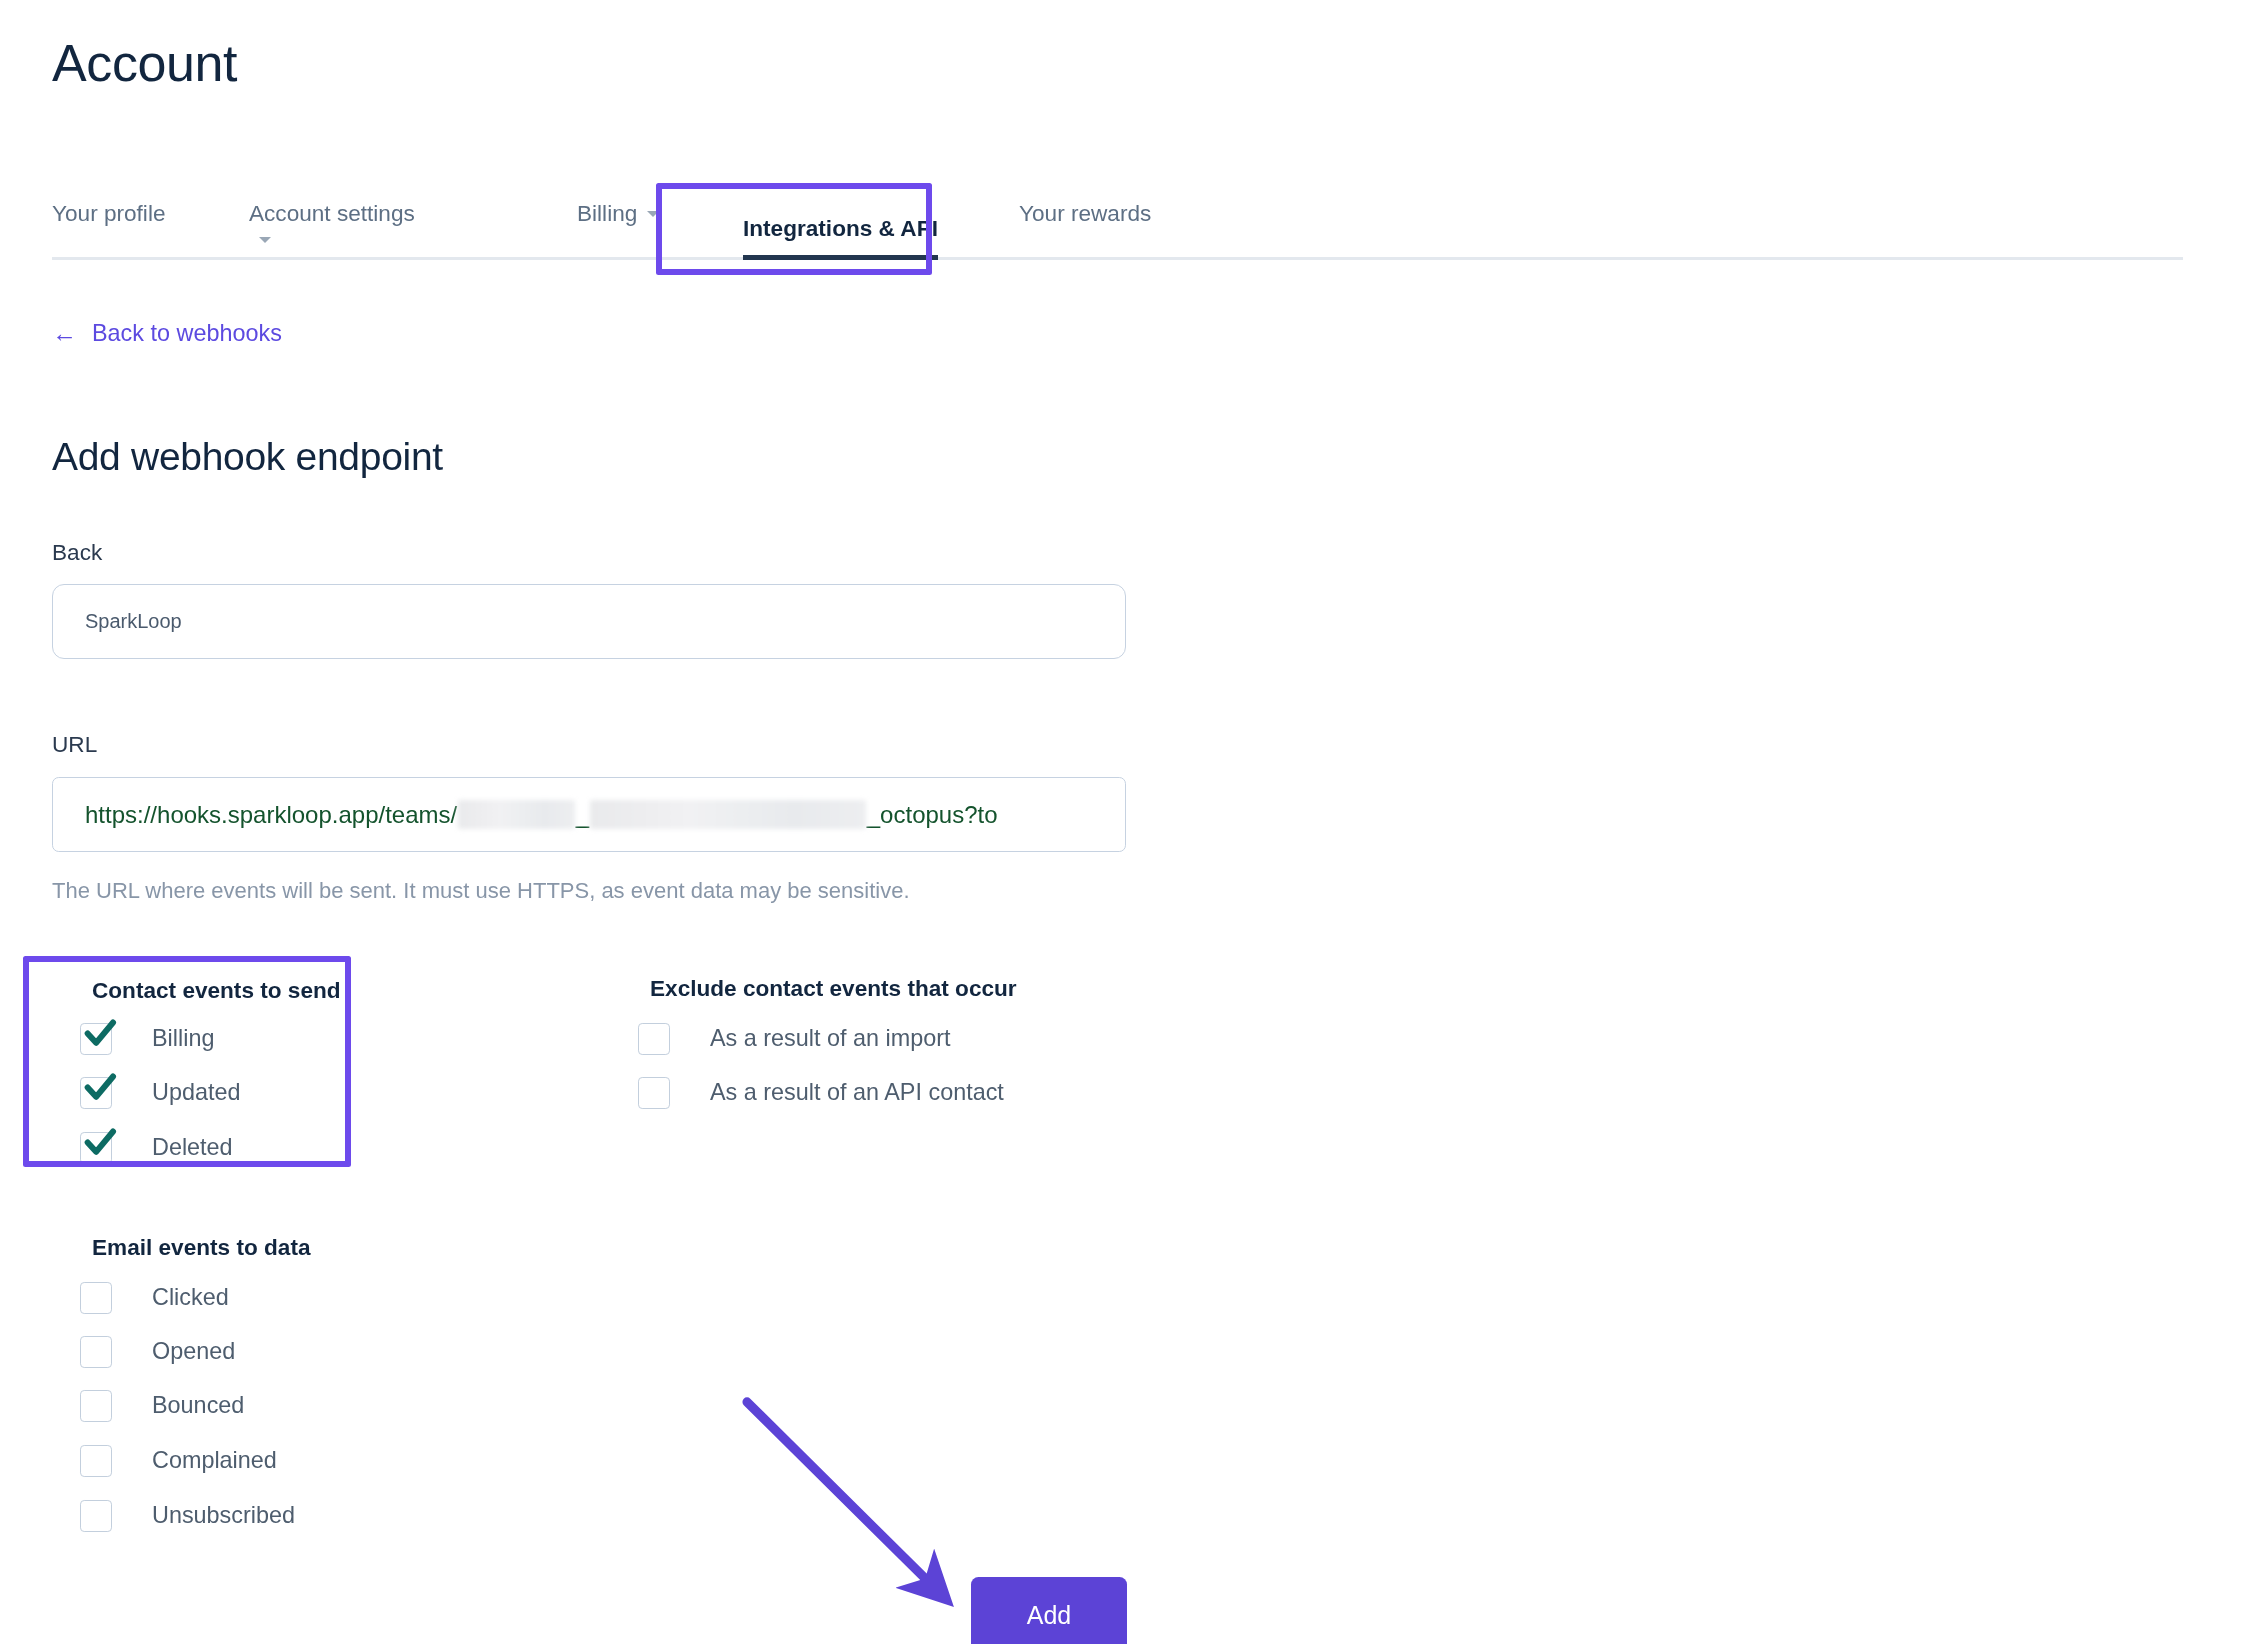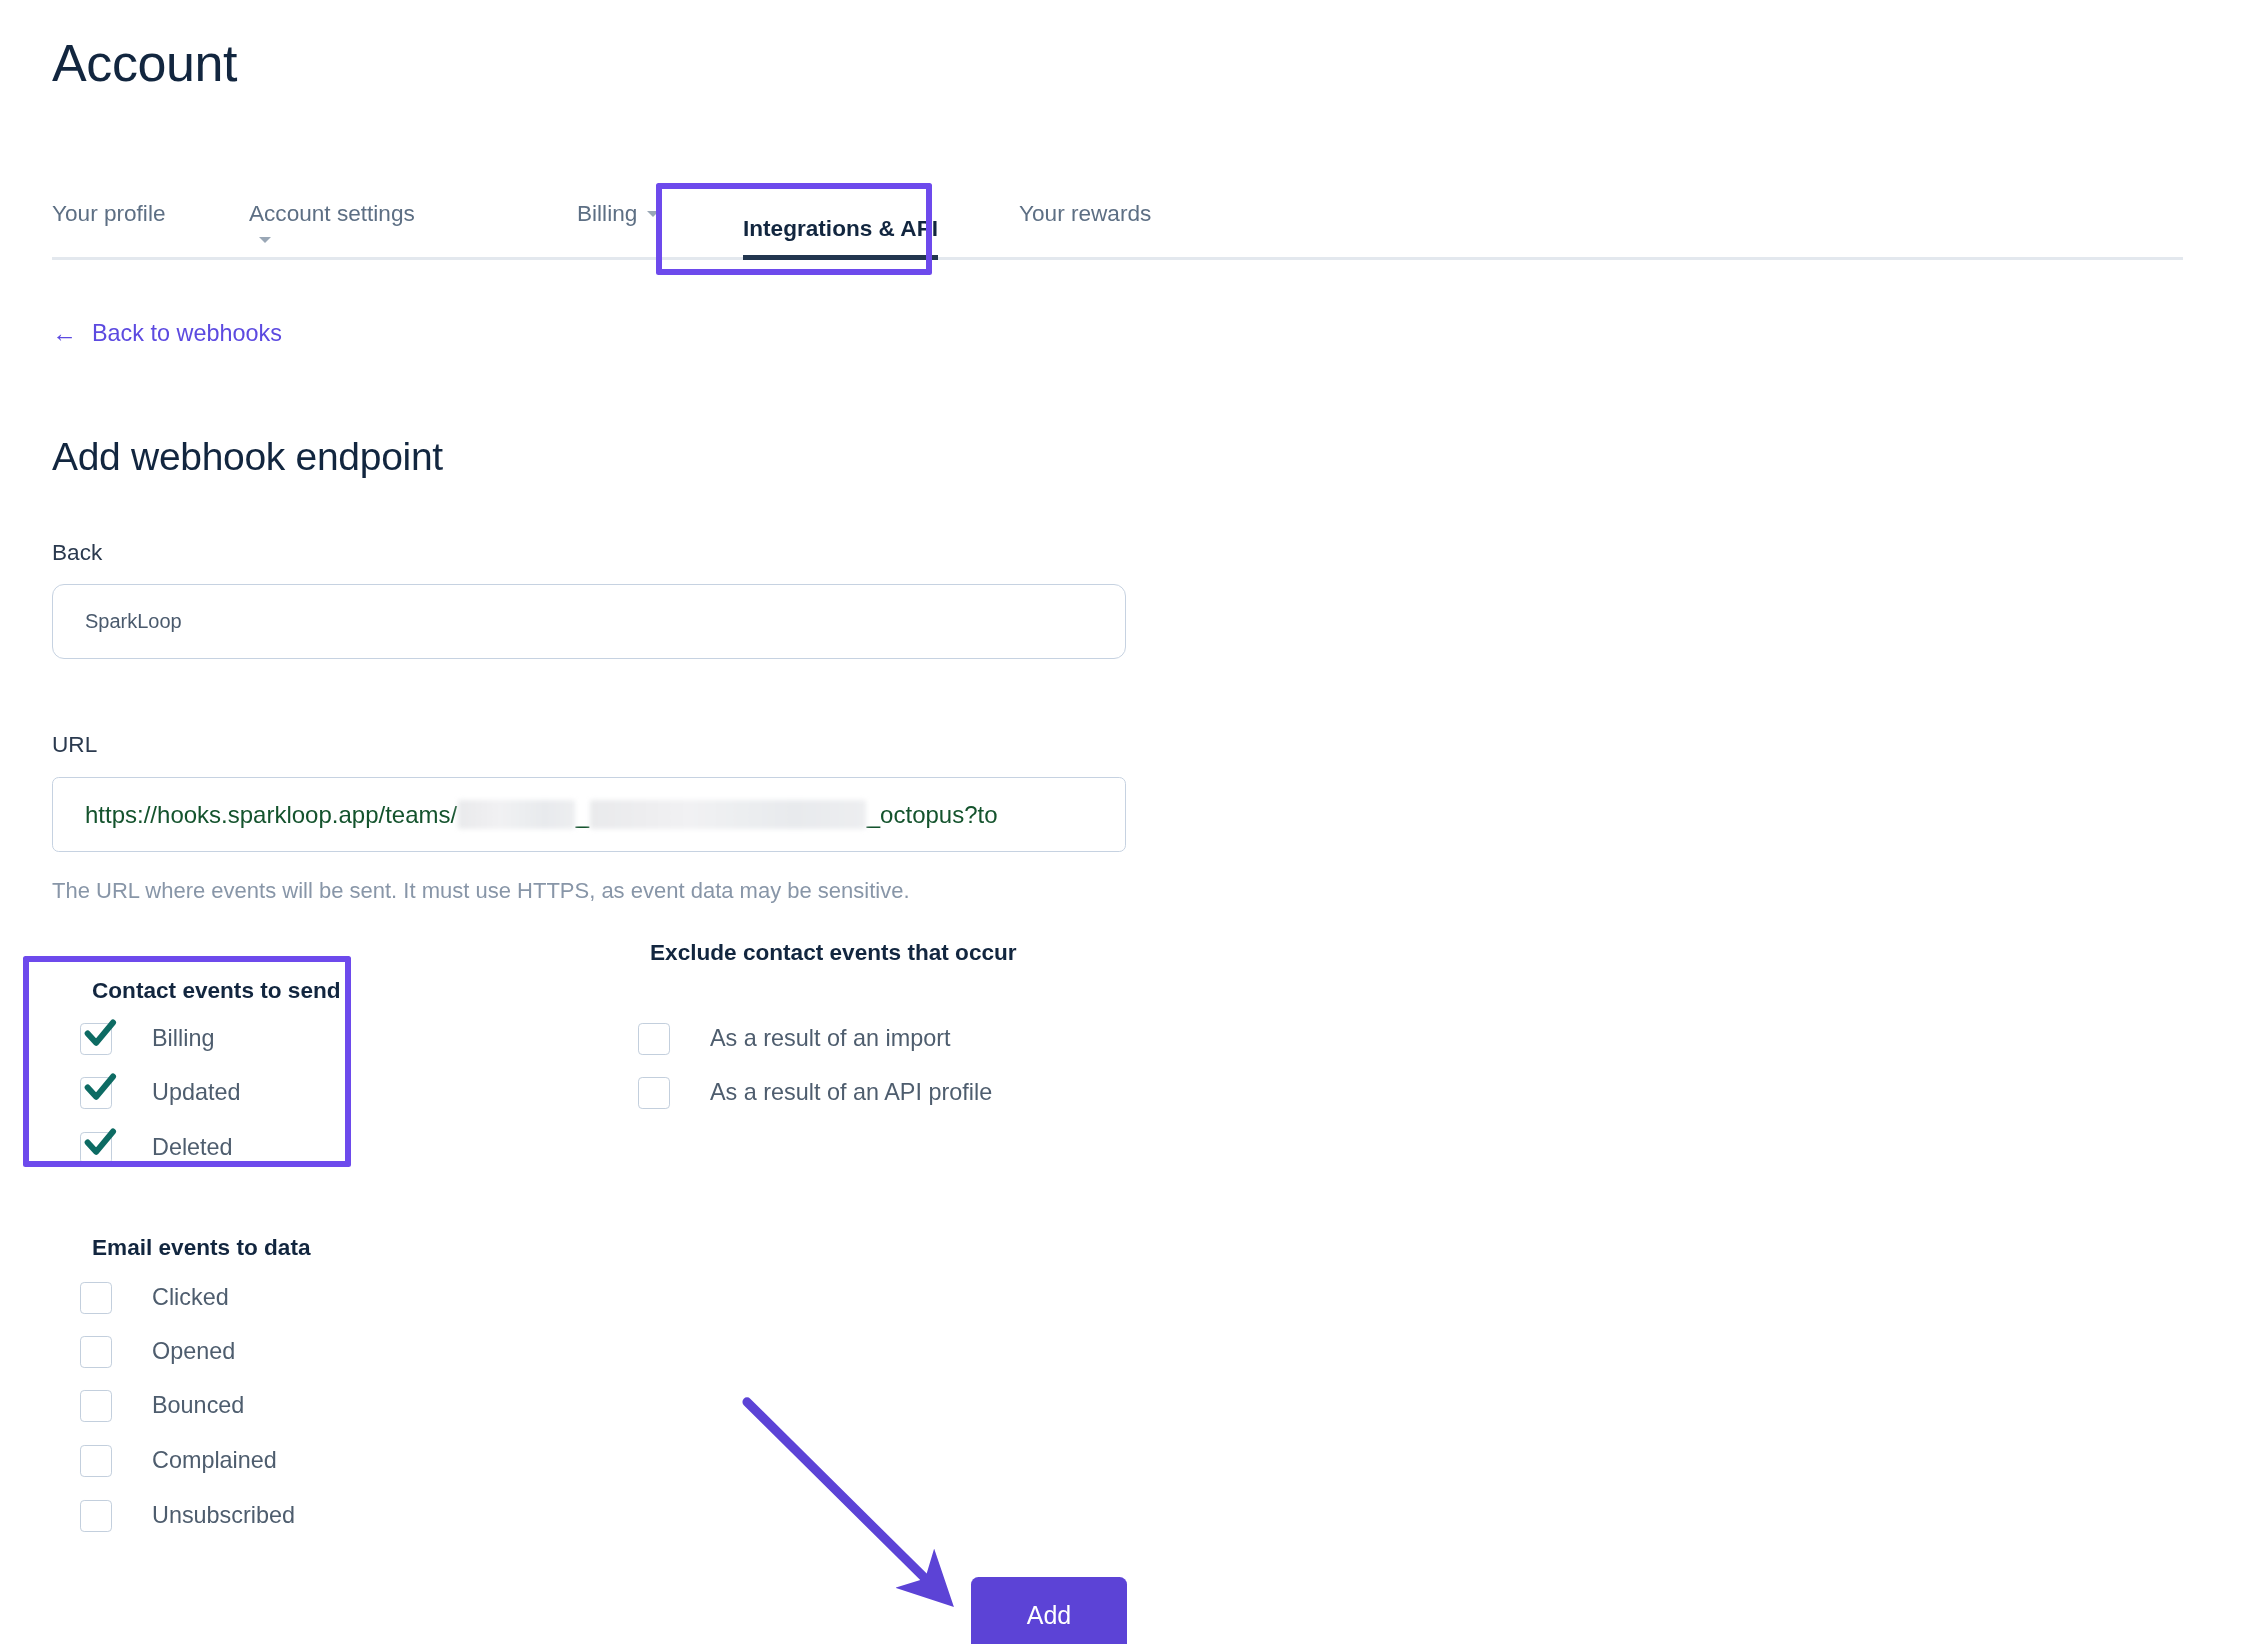--- a/index.html
+++ b/index.html
@@ -205,21 +205,21 @@
 
   
   .group-title {
     position: absolute;
     font-size: 22.6px;
     font-weight: 700;
     color: #12263f;
     margin-left: 40px;
   }
   #title-contact { left: 52px;  top: 978px; }
-  #title-exclude { left: 610px; top: 940px; }
+  #title-exclude { left: 610px; top: 976px; }
   #title-email   { left: 52px;  top: 1235px; }
 
   .cb-row {
     position: absolute;
     display: flex;
     align-items: center;
     height: 37px;
     cursor: pointer;
   }
   .cb-box {
@@ -396,21 +396,21 @@
 
   <div class="group-title" id="title-exclude">Exclude contact events that occur</div>
 
   <label class="cb-row cb-exclude" id="cb-import">
     <span class="cb-box"></span>
     <span class="cb-label">As a result of an import</span>
   </label>
 
   <label class="cb-row cb-exclude" id="cb-api">
     <span class="cb-box"></span>
-    <span class="cb-label">As a result of an API profile</span>
+    <span class="cb-label">As a result of an API contact</span>
   </label>
 
   <div class="group-title" id="title-email">Email events to data</div>
 
   <label class="cb-row cb-email" id="cb-clicked">
     <span class="cb-box"></span>
     <span class="cb-label">Clicked</span>
   </label>
 
   <label class="cb-row cb-email" id="cb-opened">

